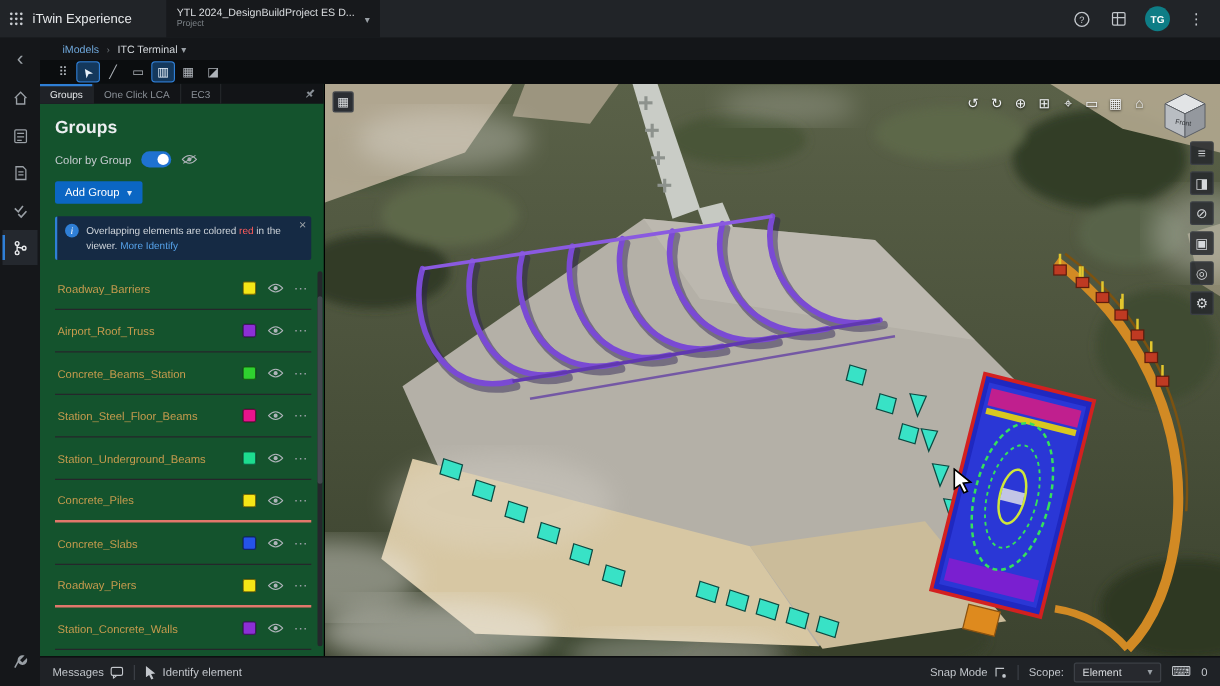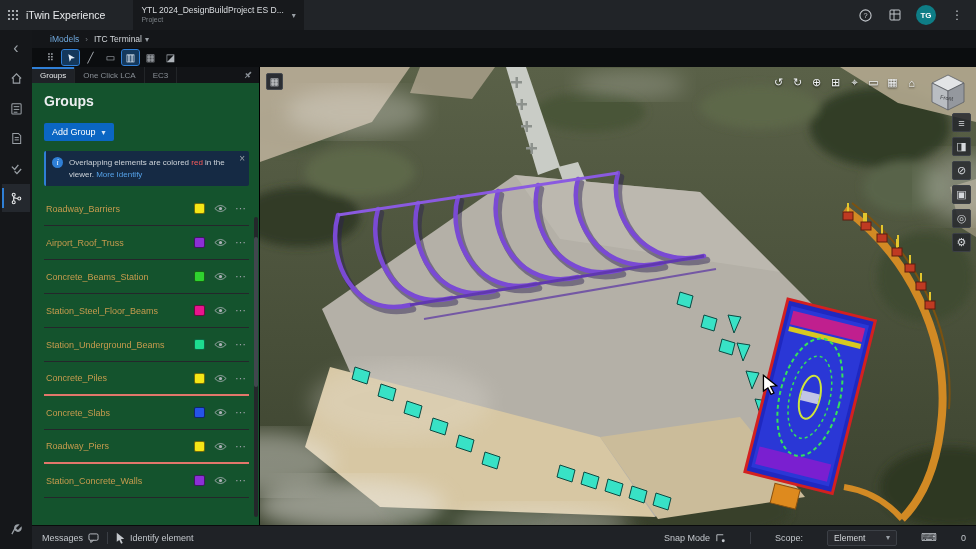--- a/index.html
+++ b/index.html
@@ -70,21 +70,21 @@
   .viewer-toolbar { position:absolute; right:56px; top:8px; display:flex; gap:2px; }
   .viewer-toolbar .icon-btn { color:#f2f4f6; text-shadow:0 1px 2px #000c; font-size:11px; }
   .viewer-side-toolbar { position:absolute; right:5px; top:46px; display:flex; flex-direction:column; gap:5px; }
   .viewer-side-toolbar .icon-btn { width:19px; height:19px; background:#24272bd9; border:1px solid #3c4046; color:#d6d9dc; font-size:11px; }
   .view-cube { position:absolute; right:5px; top:3px; width:46px; height:42px; }
 
   
   .bottombar { position:absolute; left:32px; top:525px; width:944px; height:24px; background:#1f2226; border-top:1px solid #0a0b0c; display:flex; align-items:center; padding:0 10px; gap:8px; font-size:9px; color:#c3c7cc; z-index:30; }
   .bb-sep { width:1px; height:12px; background:#3a3e44; }
   .bb-item { display:flex; align-items:center; gap:5px; }
-  .bb-right { margin-left:auto; display:flex; align-items:center; gap:24px; }
+  .bb-right { margin-left:auto; display:flex; align-items:center; gap:8px; }
   .bb-select { display:flex; align-items:center; gap:6px; background:#27292e; border:1px solid #3c4046; border-radius:2px; padding:2px 6px; font-size:8.5px; color:#dadde0; min-width:70px; justify-content:space-between; }
 
   .mouse-cursor { position:absolute; left:762px; top:374px; z-index:60; pointer-events:none; }
   svg { display:block; }
 </style>
 </head>
 <body>
 
 <div class="topbar">
   <div class="logo-btn">
@@ -214,20 +214,33 @@
           <g transform="rotate(45 6 6)">
             <rect x="5" y="1" width="2" height="5"></rect>
             <rect x="3" y="5.5" width="6" height="2"></rect>
             <rect x="5.5" y="7.5" width="1" height="3.5"></rect>
           </g>
         </svg>
     </div>
   </div>
   <div class="panel-body">
     <div class="panel-title">Groups</div>
+    <div class="color-row">
+      <span class="lbl">Color by Group</span>
+      <div class="toggle">
+          <div class="knob"></div>
+        </div>
+      <span class="row-eye">
+        <svg width="13" height="9" viewBox="0 0 16 10" stroke="currentColor" fill="none">
+            <path d="M1 5 Q8 -2.5 15 5 Q8 12.5 1 5 Z"></path>
+            <circle cx="8" cy="5" r="2" fill="currentColor" stroke="none"></circle>
+            <line x1="2" y1="9" x2="14" y2="1"></line>
+          </svg>
+      </span>
+    </div>
     <div class="addgroup-btn">
       <span>Add Group</span>
         <span class="caret" style="color:#d7e6f7">▾</span>
     </div>
     <div class="banner">
       <div class="info-dot">i</div>
       <div class="txt">
         <span>Overlapping elements are colored </span><span class="hl">red</span><span> in the viewer. </span><span class="link">More Identify</span>
       </div>
       <span class="close">×</span>

